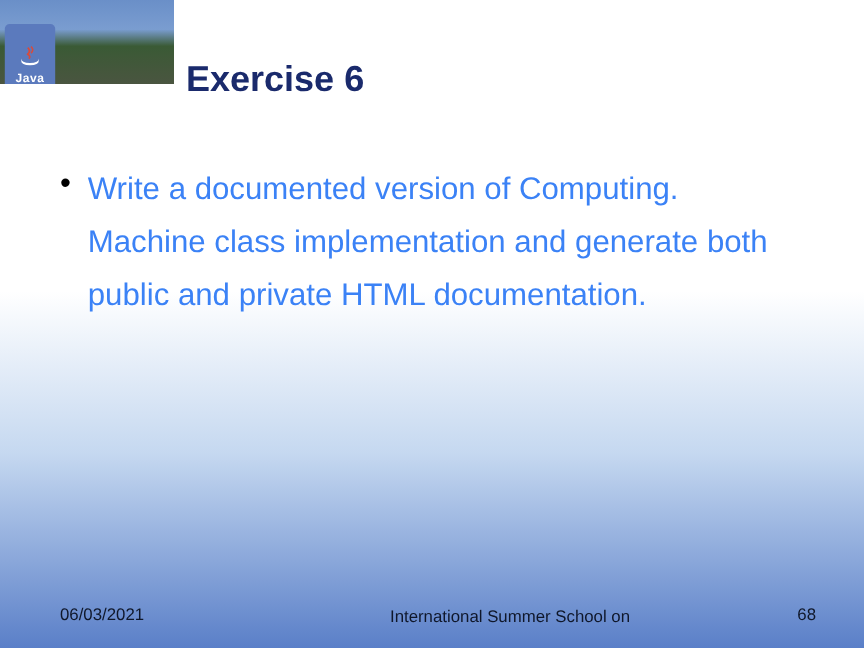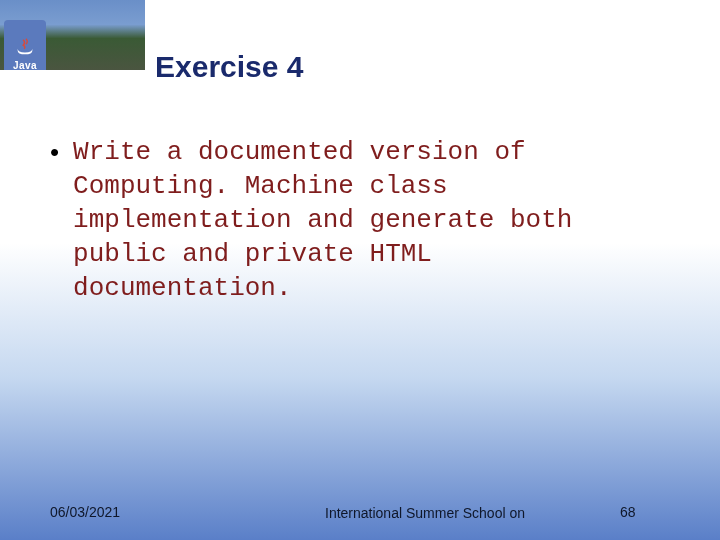--- a/index.html
+++ b/index.html
@@ -66,61 +66,60 @@
   }
   .bullet-dot {
     font-size: 26px;
     color: #000;
     margin-right: 14px;
     margin-left: 10px;
     line-height: 34px;
   }
   .bullet-text {
     font-size: 26px;
-    color: #7f1d1d;
-    line-height: 34px;
+    color: #3b82f6;
+    line-height: 44px;
     flex: 1;
-    font-family: Liberation Mono, monospace;
   }
   .footer {
     position: absolute;
     bottom: 18px;
     left: 0;
     right: 0;
     display: flex;
     align-items: flex-start;
     padding: 0 40px 0 50px;
     font-size: 14px;
     color: #0f172a;
   }
   .footer-date { width: 180px; }
   .footer-center {
     flex: 1;
     text-align: center;
     line-height: 18px;
   }
-  .footer-page { width: 60px; text-align: left; }
+  .footer-page { width: 60px; text-align: right; }
 </style>
 </head>
 <body>
 
 <div class="header-image">
   <div class="java-logo">
     <div class="java-cup">
       <svg viewBox="0 0 24 24" width="22" height="22">
         <path d="M4 16 Q4 20 12 20 Q20 20 20 16 L20 14 Q20 18 12 18 Q4 18 4 14 Z" fill="#fff"></path>
         <path d="M10 4 Q13 7 10 10 Q13 12 11 14" stroke="#d94a3a" stroke-width="1.6" fill="none"></path>
         <path d="M13 3 Q16 6 13 9" stroke="#d94a3a" stroke-width="1.4" fill="none"></path>
       </svg>
     </div>
     <div class="java-text">Java</div>
   </div>
 </div>
 
-<div class="title">Exercise 4</div>
+<div class="title">Exercise 6</div>
 
 <div class="content">
   <div class="bullet-row">
     <div class="bullet-dot">•</div>
     <div class="bullet-text">Write a documented version of Computing. Machine class implementation and generate both public and private HTML documentation.</div>
   </div>
 </div>
 
 <div class="footer">
   <div class="footer-date">06/03/2021</div>

